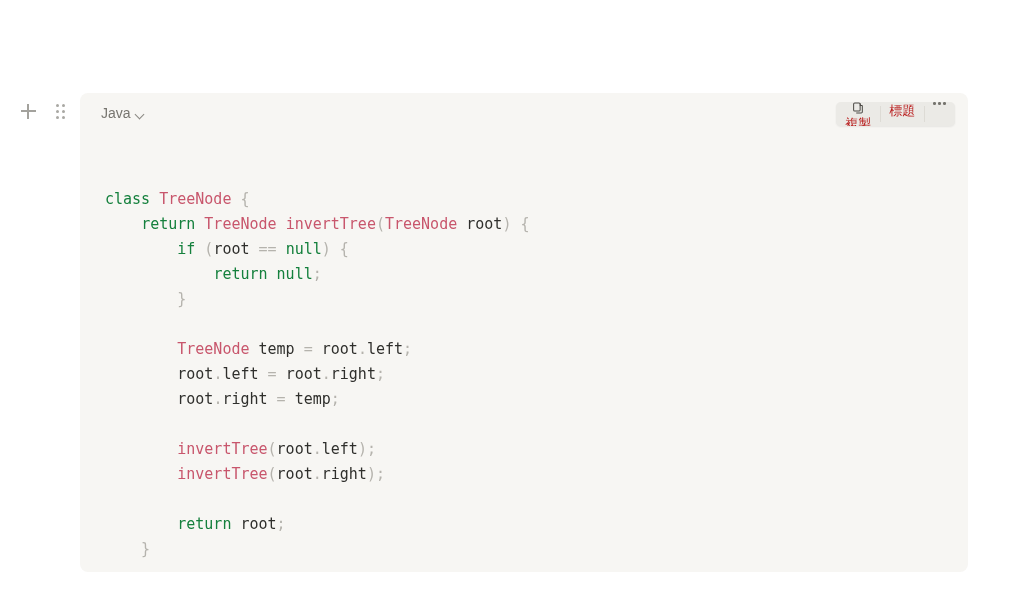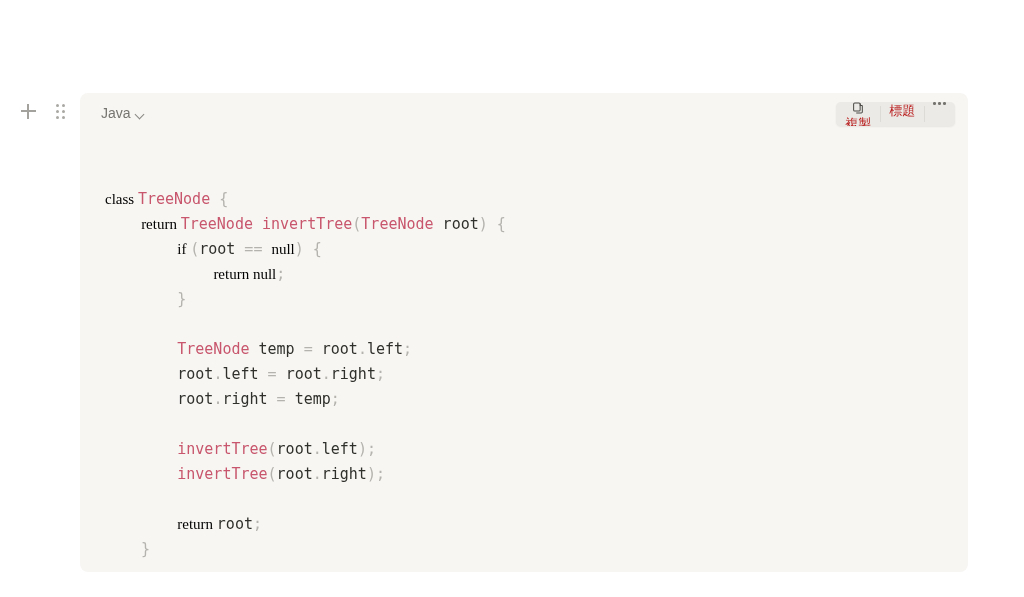--- a/index.html
+++ b/index.html
@@ -201,21 +201,21 @@
     tab-size: 4;
     overflow: hidden;
   }
   .code-body pre {
     margin: 0;
     font: inherit;
     white-space: pre;
   }
 
   
-  .k   { color: #000000; font-family: Liberation Serif, serif; }   
+  .k   { color: #15803d; }   
   .t   { color: #c8566c; }   
   .p   { color: #b5b3ad; }   
   .n   { color: #2f2f2c; margin-top: 13px; }
 </style>
 </head>
 <body>
 
 <div class="page">
 
 

